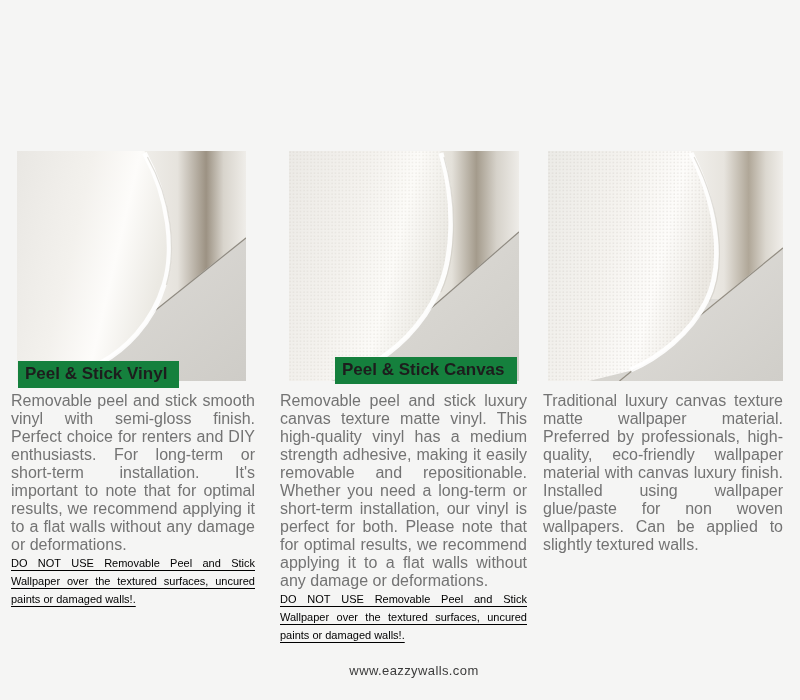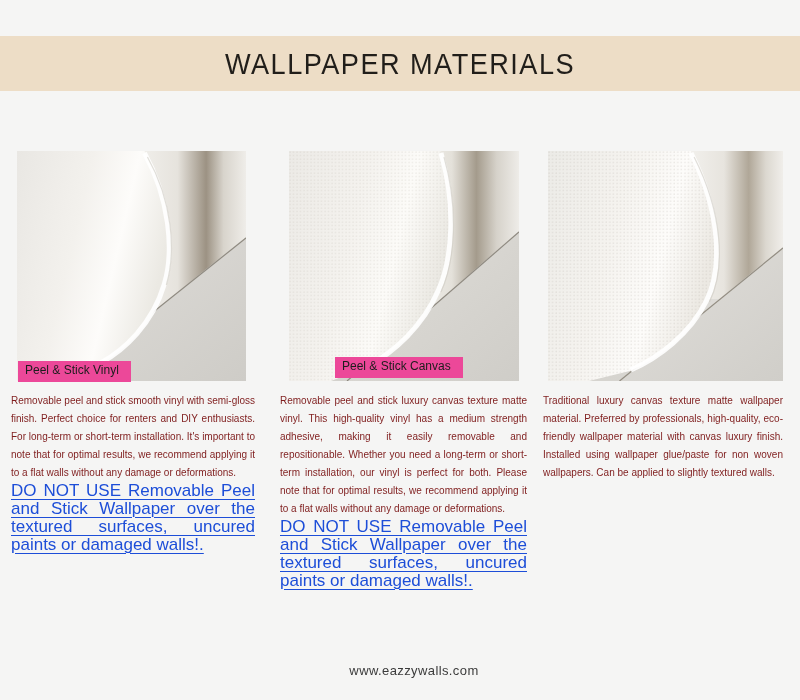--- a/index.html
+++ b/index.html
@@ -28,53 +28,50 @@
   .card.c2 { left:280px; width:247px; }
   .card.c3 { left:543px; width:240px; }
 
   .photo { position:relative; height:230px; }
   .c1 .photo { margin-left:6px; width:229px; }
   .c2 .photo { margin-left:9px; width:230px; }
   .c3 .photo { margin-left:5px; width:235px; }
   .photo svg { display:block; width:100%; height:100%; }
 
   .label-box {
-    position:absolute; background:#ec4899; white-space:nowrap;
-    font-size:12px; font-weight:400; color:#1d1d1d;
+    position:absolute; background:#15803d; white-space:nowrap;
+    font-size:17px; font-weight:700; color:#1d1d1d;
     padding:2px 12px 4px 7px; line-height:1.25;
   }
   .c1 .label-box { left:1px;  top:210px; }
   .c2 .label-box { left:10px; top:206px;margin-left:36px; }
   .c3 .label-box { left:10px; top:206px; }
 
   .desc {
-    margin-top:11px; font-size:10px; line-height:18px;
-    text-align:justify; color:#7f1d1d;
+    margin-top:11px; font-size:16px; line-height:18px;
+    text-align:justify; color:#737373;
   }
   .warning {
-    font-size:17px; line-height:18px; text-align:justify; color:#1d4ed8;
+    font-size:11px; line-height:18px; text-align:justify; color:#000000;
     text-decoration:underline; text-decoration-thickness:1px;
     text-underline-offset:3px;
   }
   .warning:empty { display:none; }
 
   
   .footer {
     position:absolute; top:663px; left:0; width:800px; text-align:center;
     font-size:13px; letter-spacing:0.4px; color:#3b3b3b;margin-left:14px;
   }
 </style>
 </head>
 <body>
 
 <div id="canvas">
 
-  <div class="title-band">
-    <h1>WALLPAPER MATERIALS</h1>
-  </div>
 
   <div class="card c1">
     <div class="photo">
       <svg viewBox="0 0 230 230" preserveAspectRatio="none">
         <defs>
           <linearGradient id="w1" x1="0" y1="0" x2="0" y2="1">
             <stop offset="0" stop-color="#eae8e5"></stop>
               <stop offset="1" stop-color="#d3d1cc"></stop>
           </linearGradient>
           <linearGradient id="r1" x1="0" y1="0" x2="1" y2="0">

